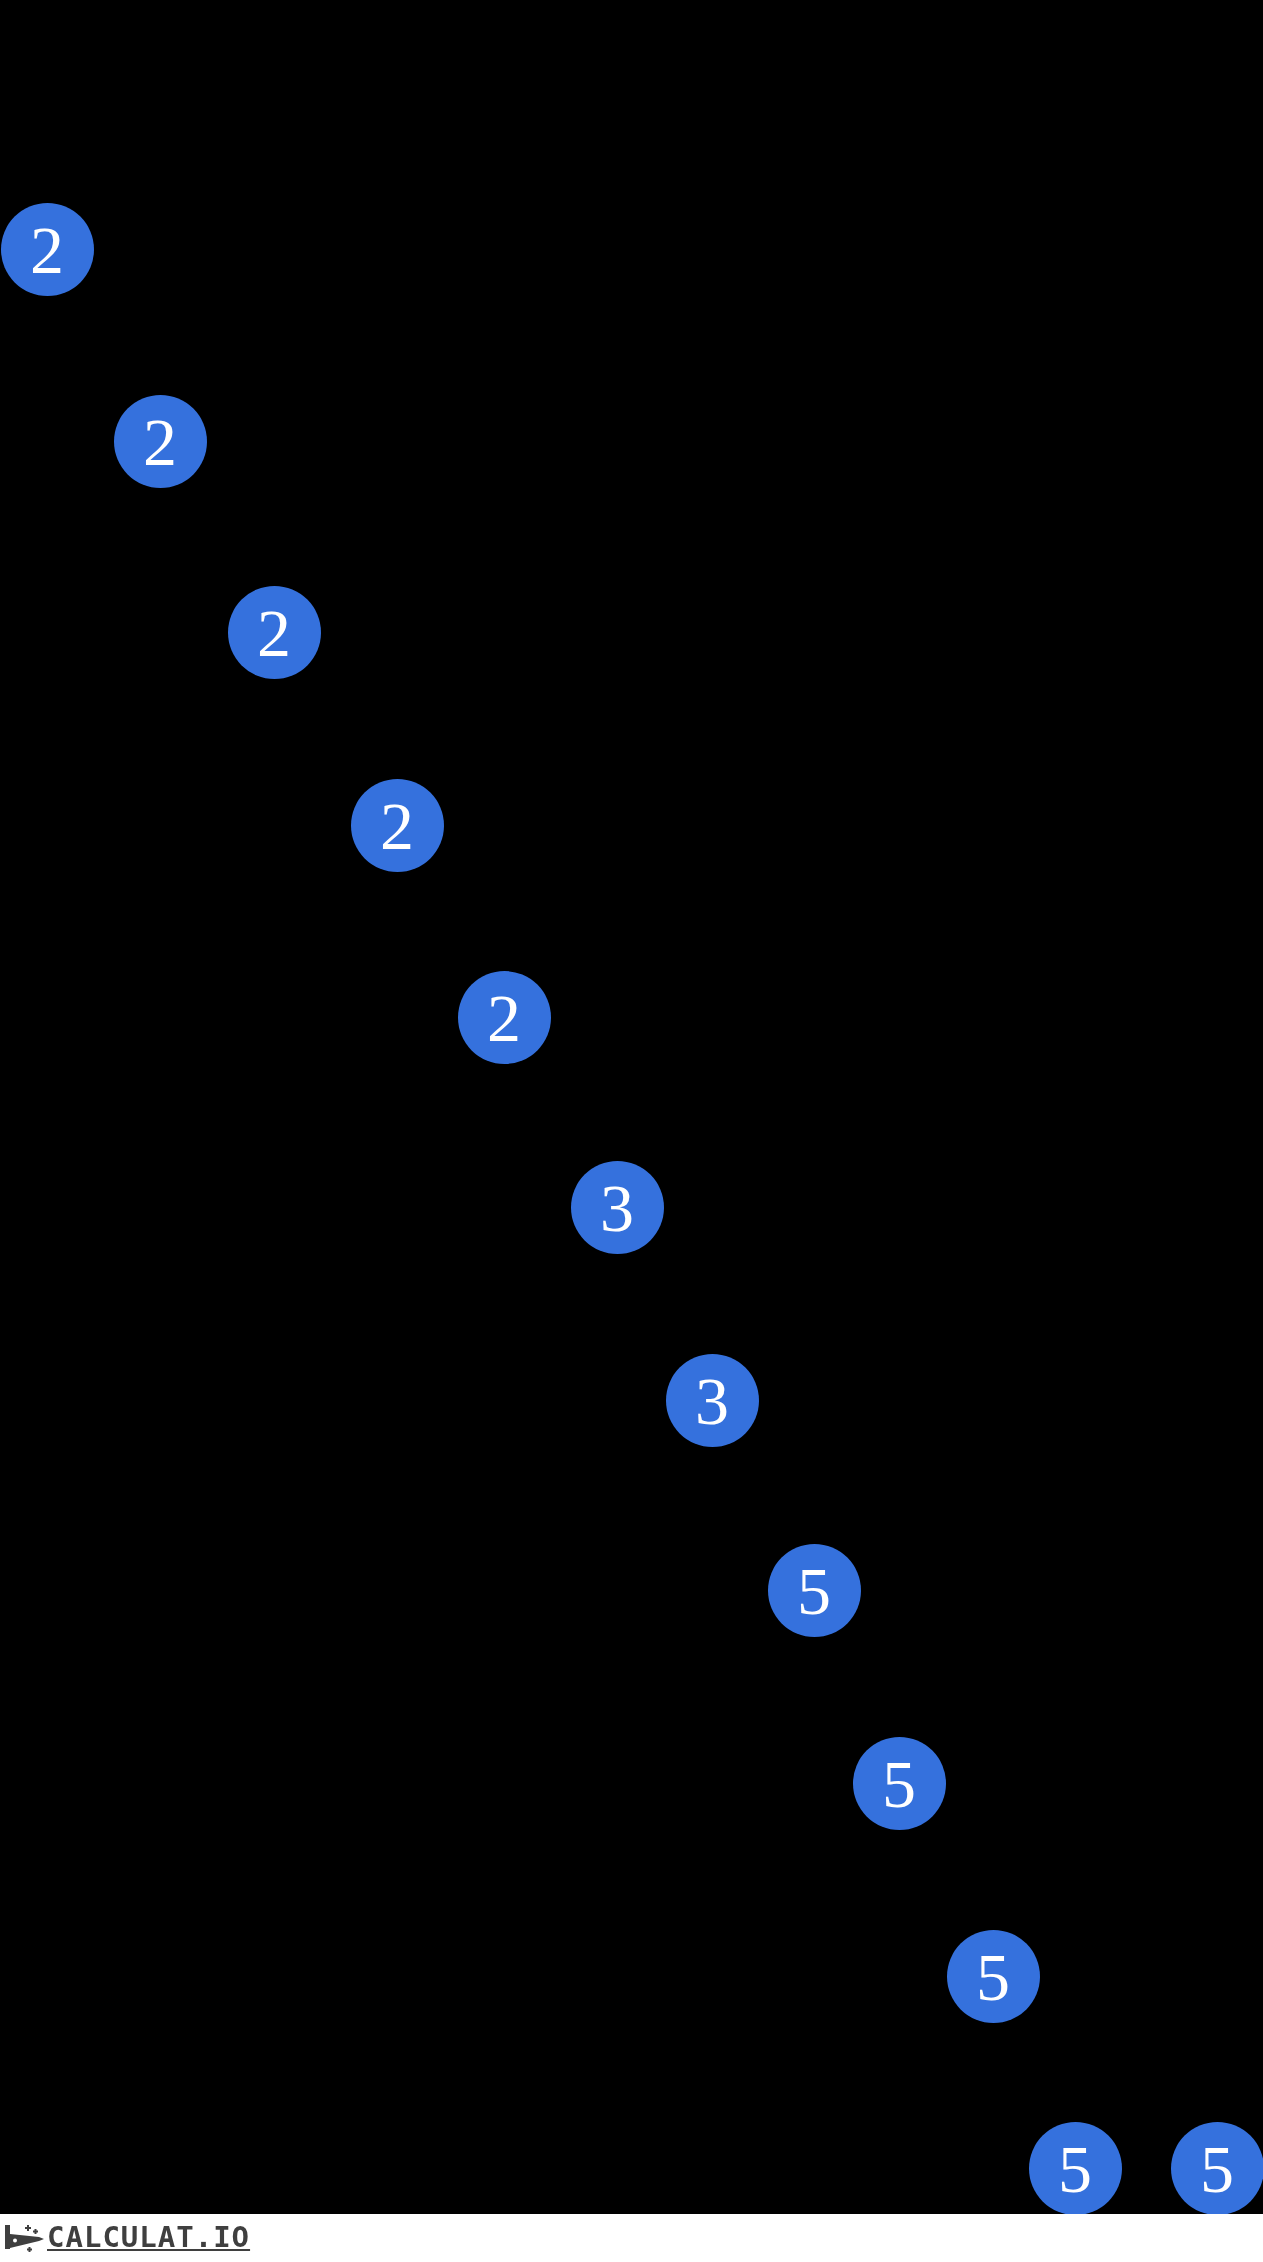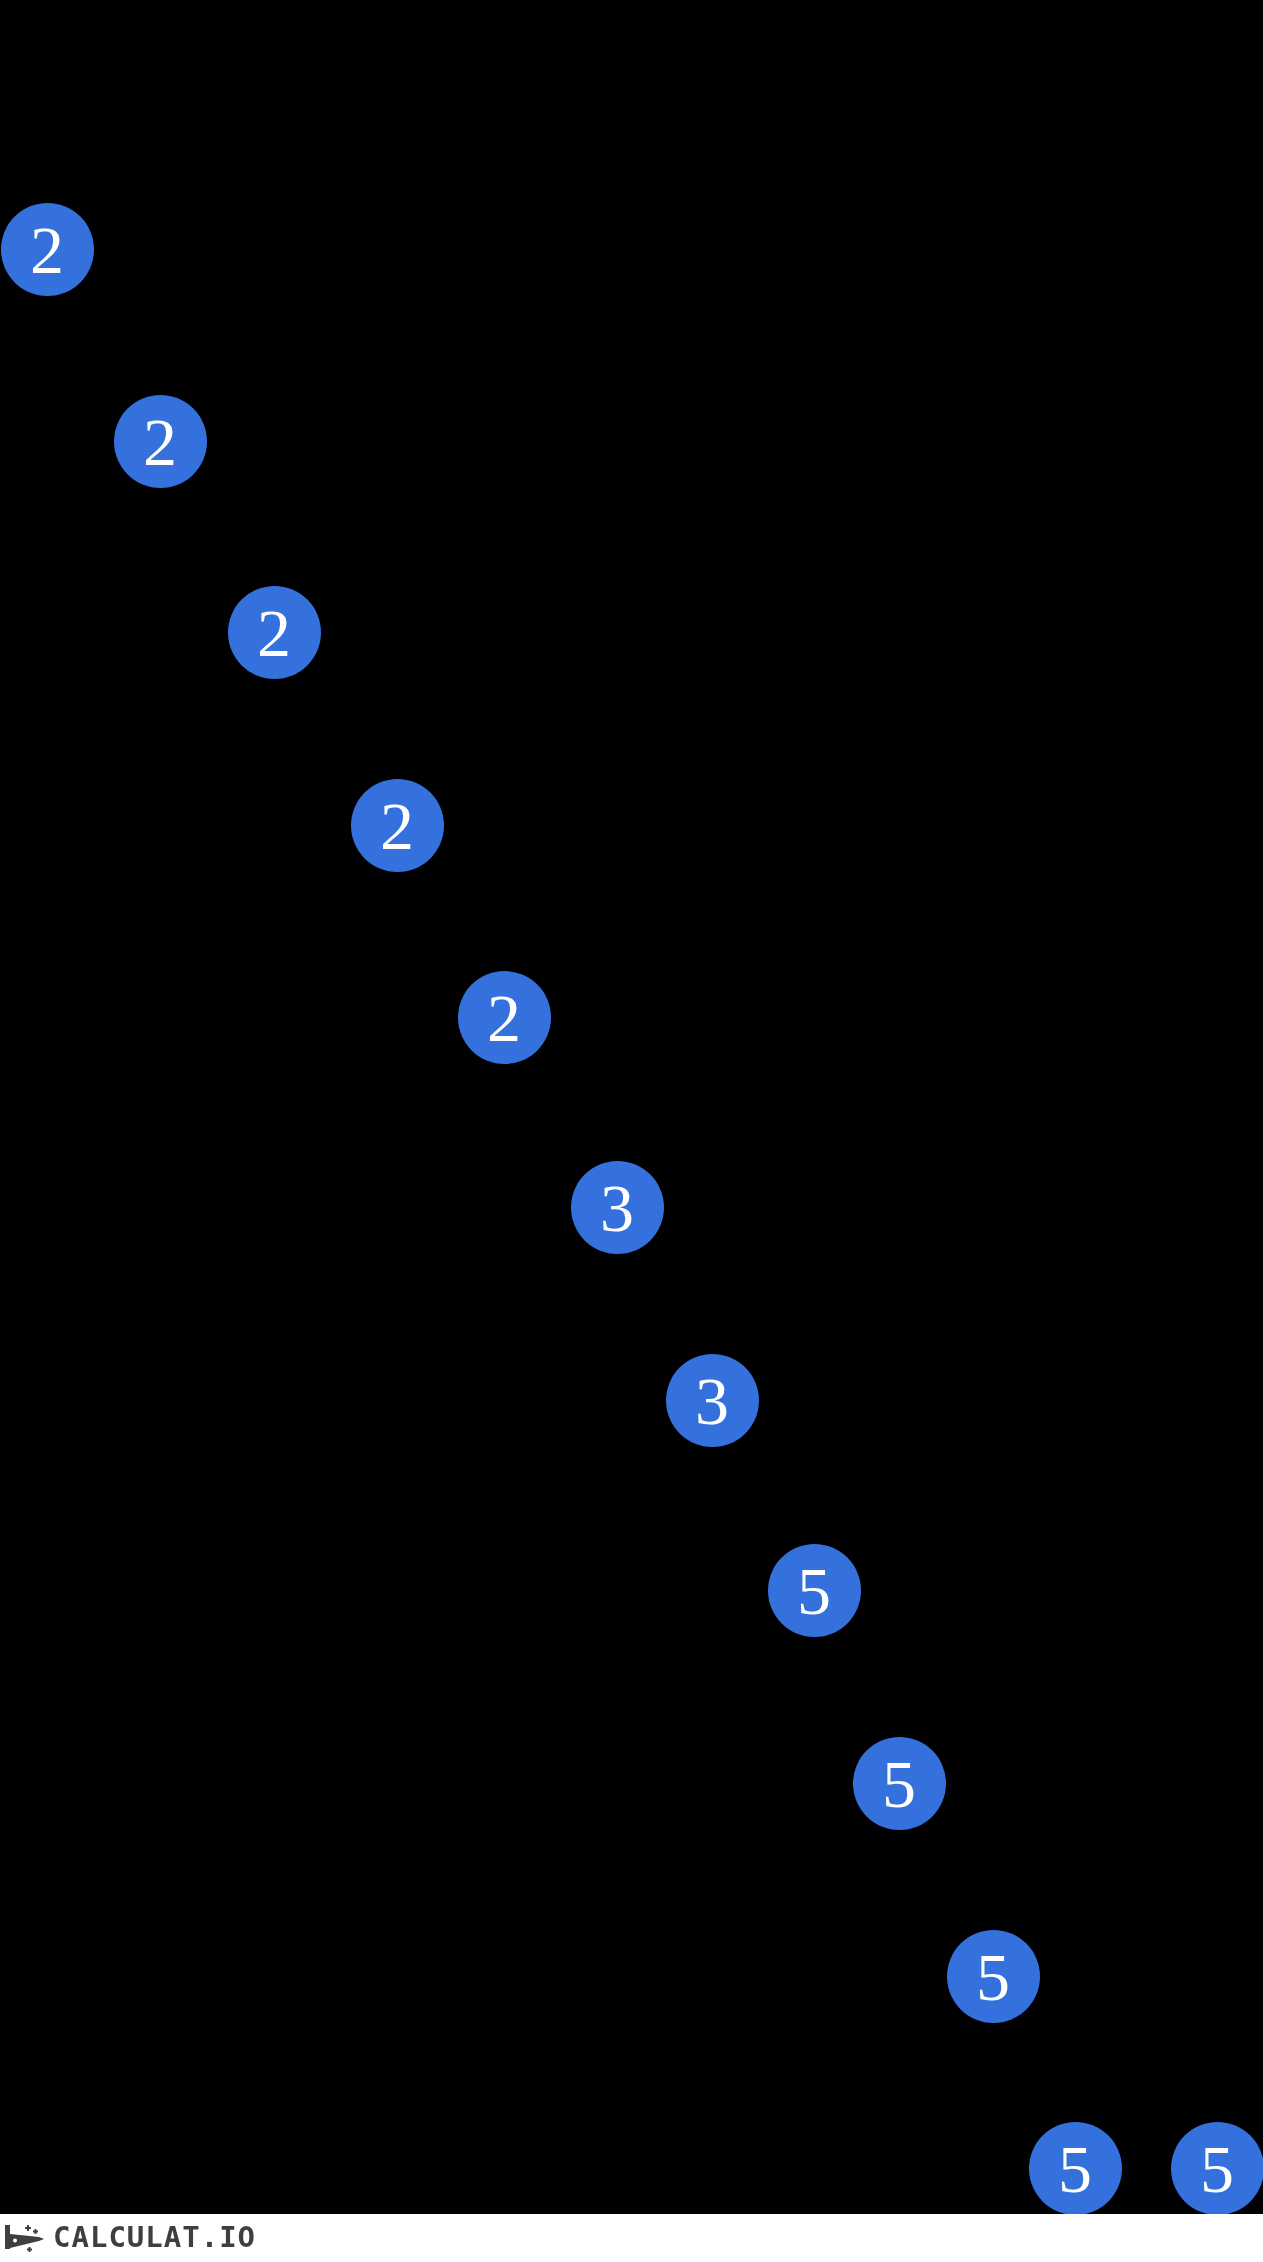--- a/index.html
+++ b/index.html
@@ -31,23 +31,24 @@
     font-weight: 400;
     transform: translateY(1px);
   }
   .footer {
     position: absolute;
     left: 0;
     right: 0;
     bottom: 0;
     display: flex;
     align-items: center;
-    gap: 7px;
+    gap: 1px;
     padding-left: 4px;
     z-index: 10;
+    text-decoration: underline;
   }
   .logo-icon {
     display: inline-flex;
     align-items: center;
   }
   .logo-icon svg {
     display: block;
   }
   .logo-text {
     font-family: "DejaVu Sans Mono", "Liberation Mono", monospace;

